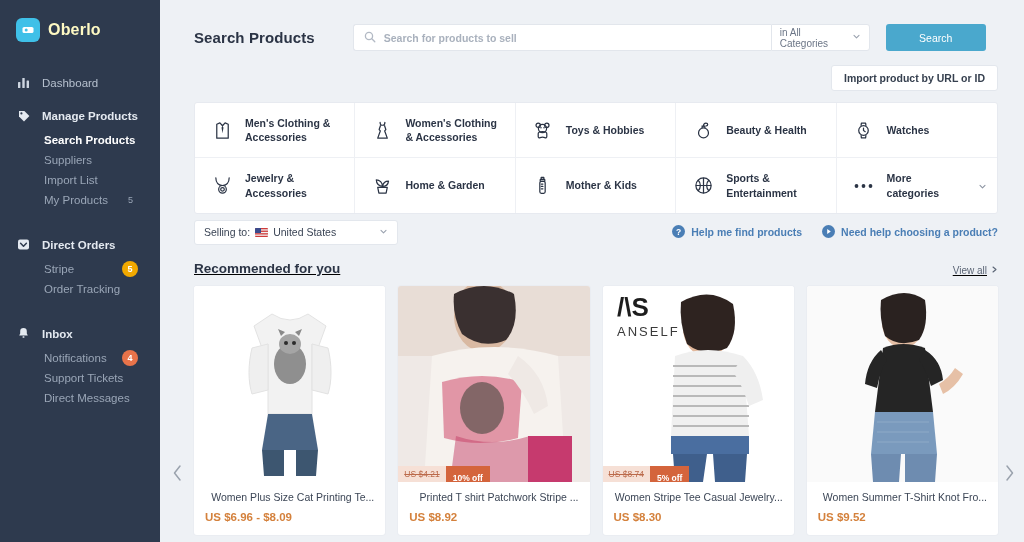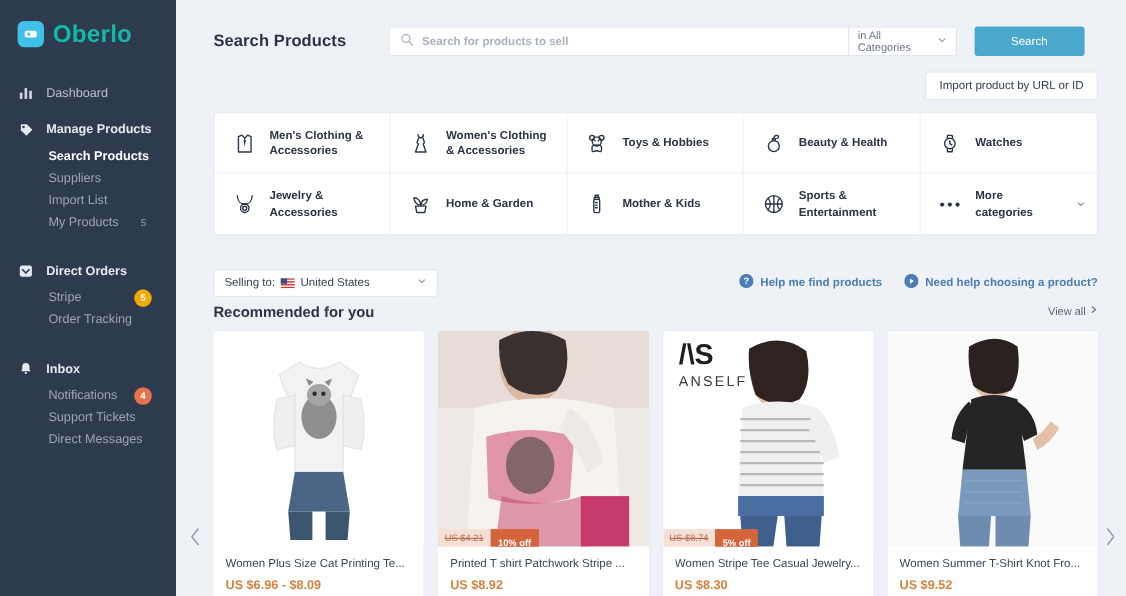--- a/index.html
+++ b/index.html
@@ -19,21 +19,21 @@
     padding-top: 18px;
     position: relative;
   }
   .brand { display: flex; align-items: center; gap: 8px; padding: 0 16px; margin-bottom: 26px; }
   .brand-mark {
     width: 24px; height: 24px; border-radius: 6px;
     background: #3fc0e8;
     display: flex; align-items: center; justify-content: center;
   }
   .brand-mark svg { display:block; }
-  .brand-text { color: #14b8a6; font-size: 22px; font-weight: 700; letter-spacing: .2px; }
+  .brand-text { color: #fef9c3; font-size: 16px; font-weight: 700; letter-spacing: .2px; }
 
   .nav-group { margin-bottom: 4px; }
   .nav-main {
     display: flex; align-items: center; gap: 11px;
     padding: 7px 16px; font-size: 11.5px; color: #e4e9f0; font-weight: 700;
     cursor: pointer;
   }
   .nav-main.dim { color: #b6c0ce; font-weight: 400; }
   .nav-icon { width: 15px; height: 15px; display:flex; align-items:center; justify-content:center; flex:0 0 15px; }
   .nav-icon svg { display: block; }
@@ -83,21 +83,21 @@
   .search-btn {
     margin-left: 16px; width: 100px; height: 27px;
     background: #4aa8cd; color: #fff; border: none; border-radius: 3px;
     font-family: "Liberation Sans", sans-serif;
     font-size: 10.5px; cursor: pointer;
   }
 
   .import-row { display: flex; justify-content: flex-end; margin-top: 14px; }
   .import-btn {
     background: #fff; border: 1px solid #e3e7ed; border-radius: 3px;
-    padding: 6px 12px; font-size: 10.5px; font-weight: 400; color: #36404f;
+    padding: 6px 12px; font-size: 10.5px; font-weight: 700; color: #36404f;
     cursor: pointer; font-family: "Liberation Sans", sans-serif;
   }
 
   
   .cat-grid {
     margin-top: 11px; background: #fff; border-radius: 3px;
     border: 1px solid #e7eaf0;
     display: grid; grid-template-columns: repeat(5, 1fr);
     overflow: hidden;
   }
@@ -108,34 +108,34 @@
     cursor: pointer; min-height: 48px;
   }
   .cat-grid .cat-cell:nth-child(5n) { border-right: none; }
   .cat-grid .cat-cell:nth-child(n+6) { border-bottom: none; }
   .cat-ico { width: 22px; flex: 0 0 22px; display:flex; align-items:center; justify-content:center; color:#2b3445; }
   .cat-ico svg { display: block; }
   .cat-label { font-size: 10.5px; font-weight: 700; color: #2b3445; line-height: 1.35; }
   .cat-caret { margin-left: 4px; color: #8d95a3; }
 
   
-  .sell-row { display: flex; align-items: center; justify-content: space-between; margin-top: 31px; }
+  .sell-row { display: flex; align-items: center; justify-content: space-between; margin-top: 6px; }
   .sell-select {
     display: flex; align-items: center; width: 204px; height: 25px;
     background: #fff; border: 1px solid #e3e7ed; border-radius: 3px;
     padding: 0 9px; font-size: 10.5px; color: #3a4455; cursor: pointer; gap: 5px;
   }
   .flag { width: 13px; height: 9px; flex: 0 0 13px; display:block; border-radius:1px; }
   .sell-caret { margin-left: auto; color: #9aa2af; }
   .help-links { display: flex; align-items: center; gap: 20px; }
   .help-link { display: flex; align-items: center; gap: 6px; font-size: 10.5px; color: #4a7eb5; font-weight: 700; cursor: pointer; }
   .help-link .dot { flex: 0 0 13px; }
 
   
-  .rec-head { display: flex; align-items: center; justify-content: space-between; margin-top: 6px; }
+  .rec-head { display: flex; align-items: flex-end; justify-content: space-between; margin-top: 16px; text-decoration: underline; }
   .rec-title { font-size: 13.5px; font-weight: 700; color: #2b3445; }
   .view-all { font-size: 10px; color: #5b6575; cursor: pointer; display: flex; align-items: center; gap: 4px; }
 
   .carousel { position: relative; margin-top: 10px; }
   .cards { display: flex; gap: 13px; }
   .card {
     width: 192px; background: #fff; border-radius: 3px;
     overflow: hidden; position: relative; box-shadow: 0 0 0 1px #eaedf2;
     cursor: pointer;
   }
@@ -147,21 +147,21 @@
   .old-price {
     background: #f6e0d6; color: #bb6a4b; font-size: 8.5px;
     display: flex; align-items: center; padding: 0 6px;
     text-decoration: line-through;
   }
   .off-badge {
     background: #d4643c; color: #fff; font-size: 8.5px; font-weight: 700;
     display: flex; align-items: center; padding: 12px 7px;
   }
   .card-body { padding: 9px 11px 12px; }
-  .card-title { font-size: 10.5px; color: #3c4656; line-height: 1.3; white-space: nowrap; overflow: hidden; }
+  .card-title { font-size: 10.5px; color: #3c4656; line-height: 1.3; white-space: nowrap; overflow: hidden; text-align: right; }
   .card-price { font-size: 11.5px; color: #d4813c; font-weight: 700; margin-top: 7px; }
 
   .arrow {
     position: absolute; top: 172px; width: 18px; height: 30px;
     display: flex; align-items: center; justify-content: center;
     color: #9aa2ad; cursor: pointer;
   }
   .arrow-left { left: -26px; }
   .arrow-right { right: -20px; }
 </style>

